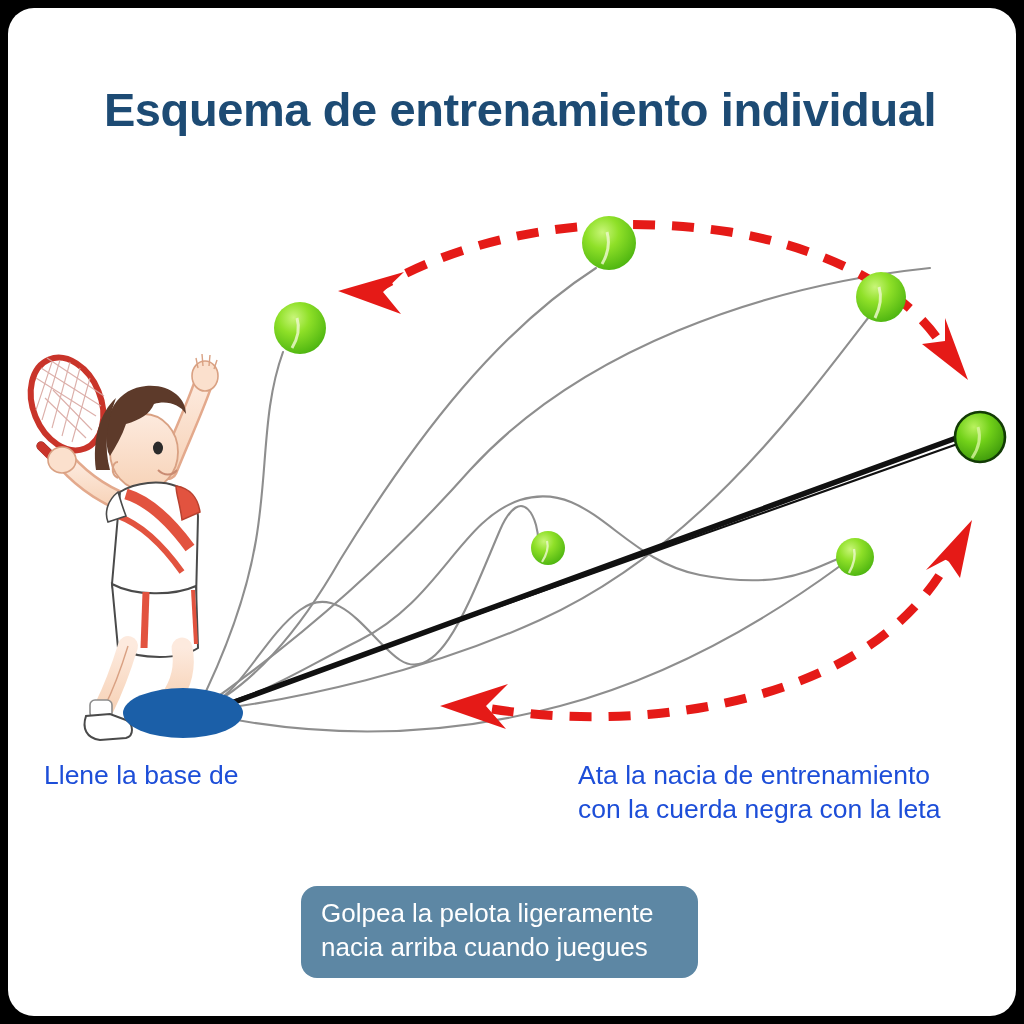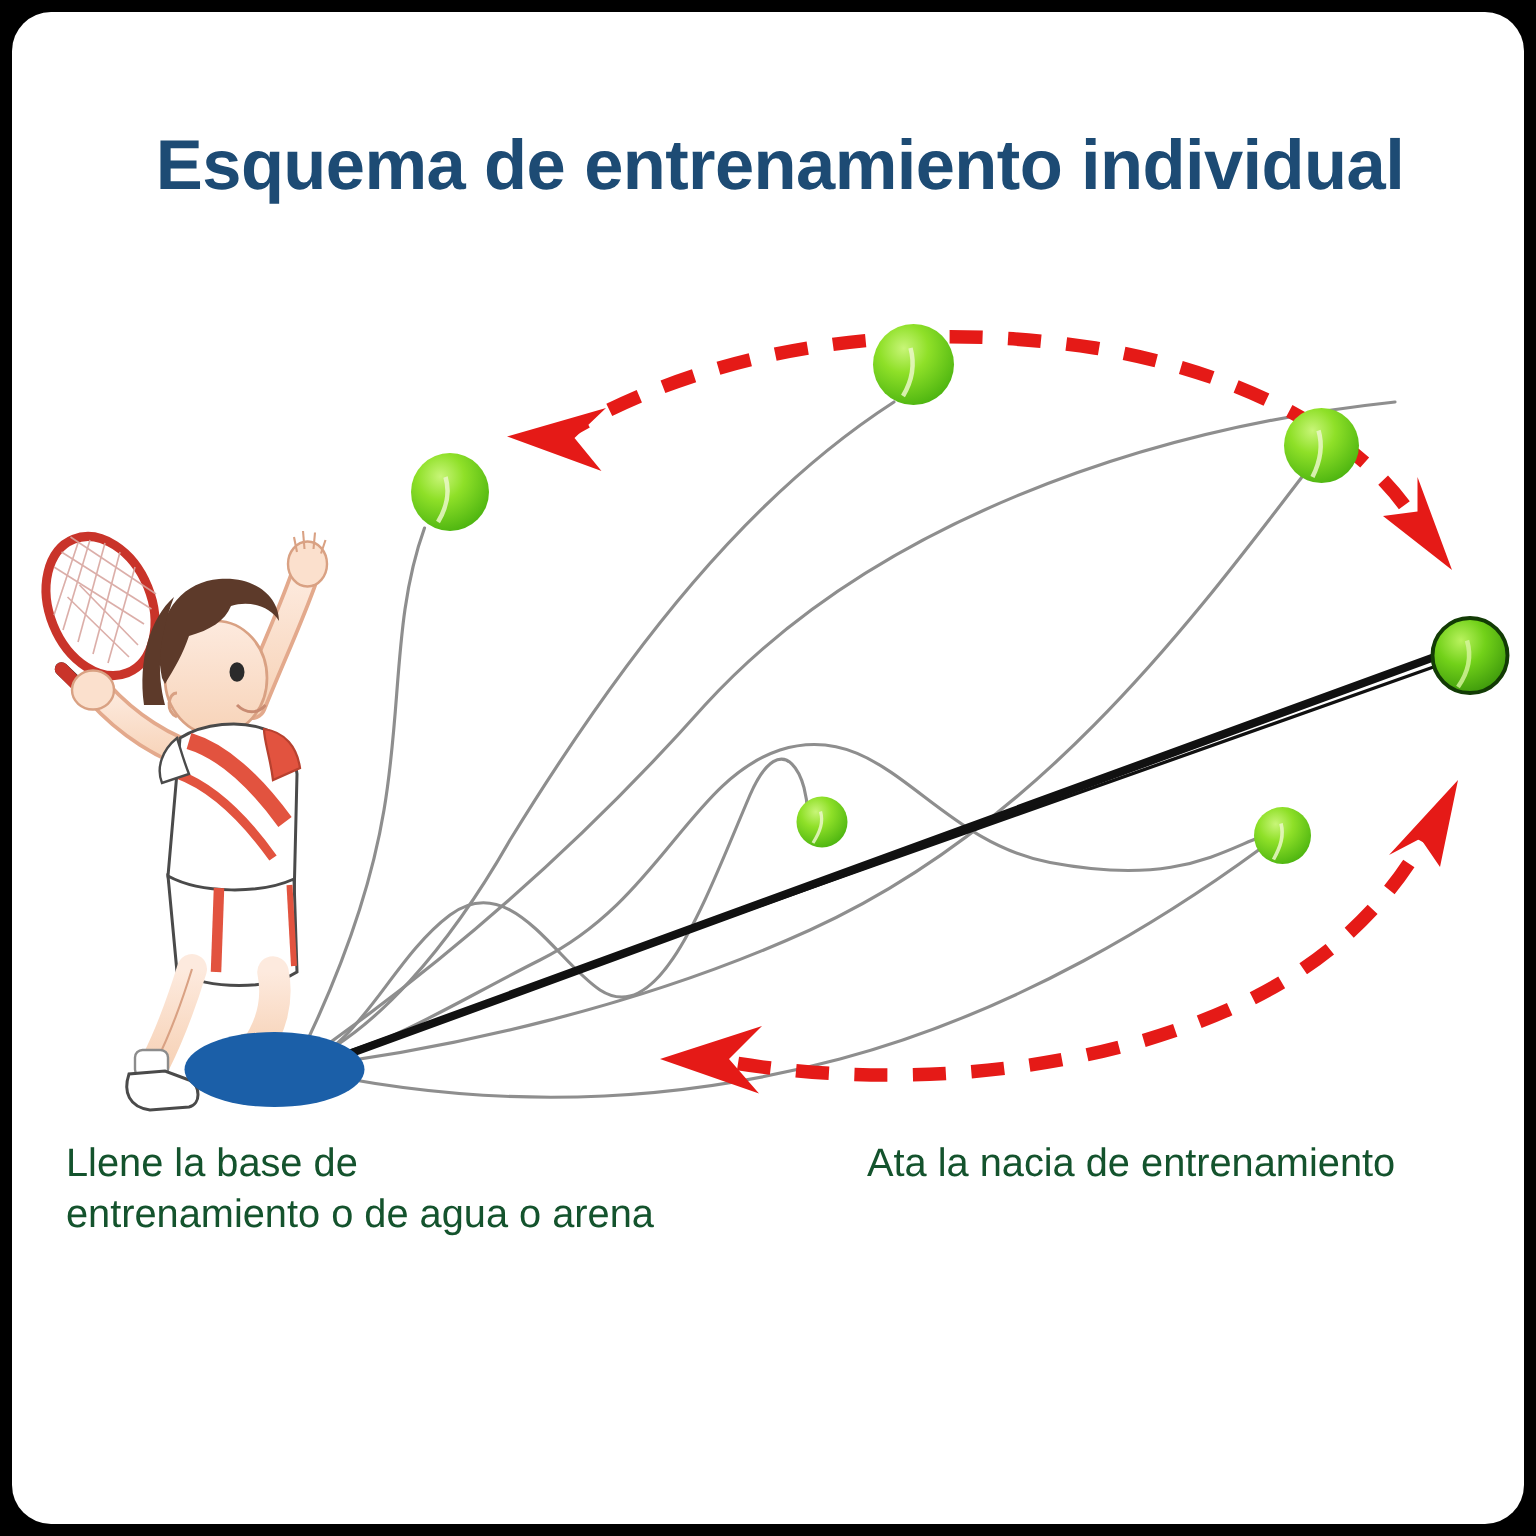--- a/index.html
+++ b/index.html
@@ -45,21 +45,21 @@
     text-align: center;
     font-size: 47px;
     font-weight: bold;
     color: #1d4b74;
     letter-spacing: -0.4px;
     white-space: nowrap;
   }
   .caption {
     position: absolute;
     font-size: 26.5px;
-    color: #14532d;
+    color: #1d4ed8;
     line-height: 1.29;
     white-space: nowrap;
   }
   .caption-left {
     left: 36px;
     top: 750px;
   }
   .caption-right {
     left: 570px;
     top: 750px;
@@ -229,22 +229,26 @@
           <circle cx="980" cy="437" r="25" fill="url(#ballGradDark)" stroke="#123b05" stroke-width="2.6"></circle>
           <path d="M972 458 C 979 448 981 437 978 427" stroke="#d8f5a0" stroke-width="3" fill="none" opacity="0.8"></path>
         </g>
       </g>
     </svg>
 
     <div class="title">Esquema de entrenamiento individual</div>
 
     <div class="caption caption-left">
       <div>Llene la base de</div>
-      <div>entrenamiento o de agua o arena</div>
     </div>
 
     <div class="caption caption-right">
       <div>Ata la nacia de entrenamiento</div>
+      <div>con la cuerda negra con la leta</div>
     </div>
 
+    <div class="tipbox">
+      <span>Golpea la pelota ligeramente</span>
+      <span>nacia arriba cuando juegues</span>
+    </div>
 
   </div>
 </div>
 
 </body></html>

